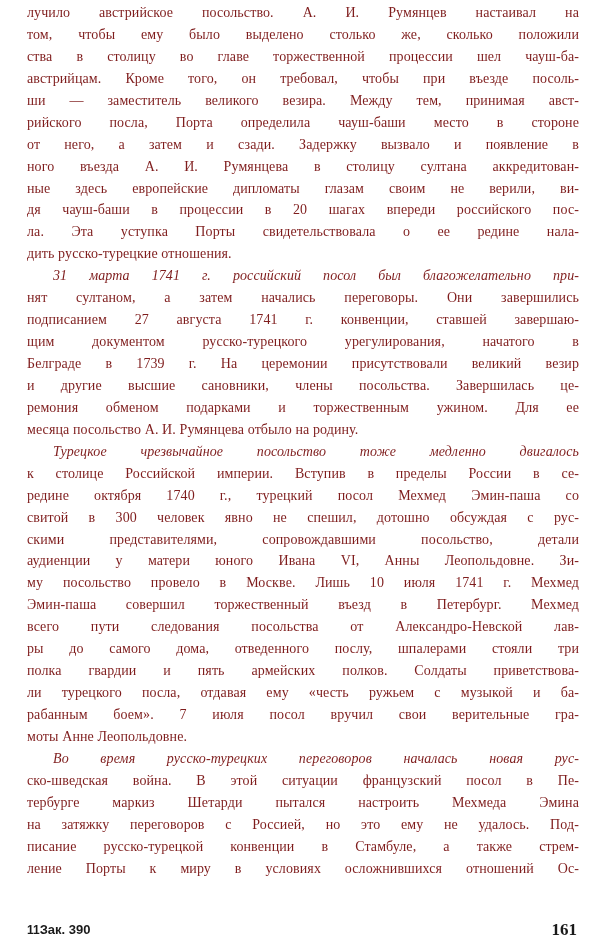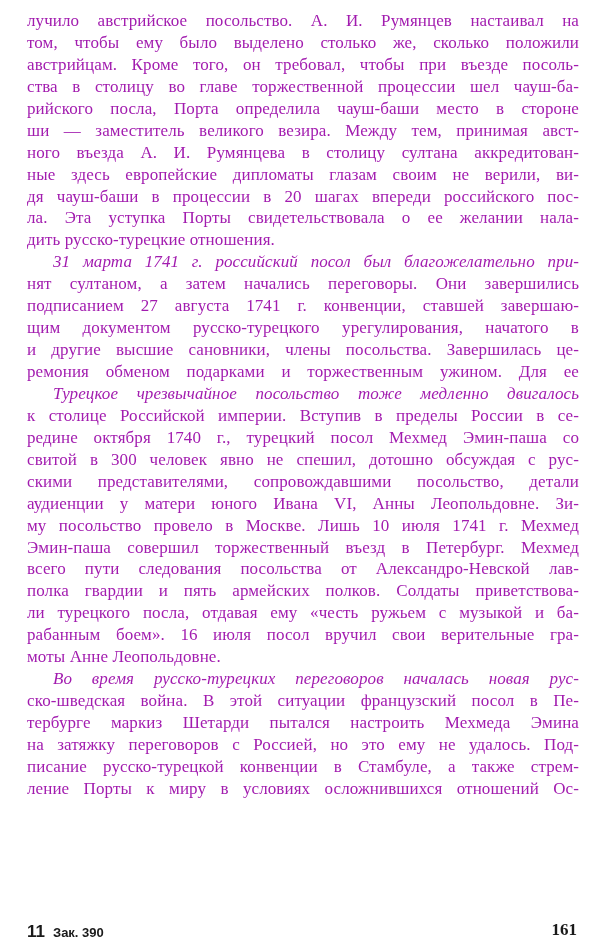--- a/index.html
+++ b/index.html
@@ -1,71 +1,75 @@
 <!DOCTYPE html>
 <html><head>
   <meta charset="utf-8">
   <style>
     html, body { margin: 0; padding: 0; background: #ffffff; }
     body { width: 600px; height: 952px; position: relative; overflow: hidden; }
     .page {
-      position: absolute; left: 27px; top: 10px; width: 552px;
+      position: absolute; left: 27px; top: 2px; width: 552px;
       font-family: "Liberation Serif", "DejaVu Serif", serif;
-      font-size: 17px; color: #a21caf;
+      font-size: 14px; color: #7f1d1d;
     }
     .line {
       height: 21.95px; line-height: 21.95px;
       white-space: nowrap;
       text-align: justify; text-align-last: justify;
       letter-spacing: 0.1px;
     }
     .line.last { text-align-last: left; }
     .line.indent { padding-left: 26px; font-style: italic; }
     .footer {
       position: absolute; left: 27px; top: 920px; width: 552px; height: 22px;
       font-family: "Liberation Sans", "DejaVu Sans", sans-serif; color: #1a1a1a;
     }
     .sig { position: absolute; left: 0; top: 2px; font-size: 13px; font-weight: bold; }
-    .sig .num { font-size: 17px; margin-right: 8px; }
+    .sig .num { font-size: 12px; margin-right: 0; }
     .folio { position: absolute; right: 2px; top: 0; font-size: 17px; font-weight: bold;
              font-family: "Liberation Serif", "DejaVu Serif", serif; }
   </style>
 </head>
 <body>
 
 <div class="page" id="page-body">
     <div class="line">лучило австрийское посольство.  А. И. Румянцев  настаивал на</div>
     <div class="line">том, чтобы ему было выделено столько же, сколько положили</div>
+    <div class="line">ства в столицу во главе торжественной процессии шел чауш-ба-</div>
     <div class="line">австрийцам. Кроме того, он требовал, чтобы при въезде посоль-</div>
-    <div class="line">ства в столицу во главе торжественной процессии шел чауш-ба-</div>
+    <div class="line">ши — заместитель великого везира. Между тем, принимая авст-</div>
     <div class="line">рийского посла, Порта определила чауш-баши место в стороне</div>
-    <div class="line">ши — заместитель великого везира. Между тем, принимая авст-</div>
+    <div class="line">от него, а затем и сзади.  Задержку  вызвало  и  появление в</div>
     <div class="line">ного въезда А. И. Румянцева в столицу султана аккредитован-</div>
     <div class="line">ные здесь европейские дипломаты глазам своим не верили, ви-</div>
     <div class="line">дя чауш-баши в процессии в 20 шагах впереди российского пос-</div>
-    <div class="line">ла. Эта уступка Порты свидетельствовала о ее желании нала-</div>
+    <div class="line">ла. Эта уступка Порты свидетельствовала о ее редине нала-</div>
     <div class="line last">дить русско-турецкие отношения.</div>
     <div class="line indent">31 марта 1741 г. российский посол был благожелательно при-</div>
     <div class="line">нят султаном, а затем начались переговоры.  Они завершились</div>
     <div class="line">подписанием 27 августа 1741 г. конвенции, ставшей завершаю-</div>
     <div class="line">щим документом русско-турецкого урегулирования, начатого  в</div>
+    <div class="line">Белграде в 1739 г. На церемонии присутствовали великий везир</div>
     <div class="line">и другие высшие сановники, члены посольства. Завершилась це-</div>
     <div class="line">ремония обменом подарками и торжественным ужином. Для ее</div>
+    <div class="line last">месяца посольство А. И. Румянцева отбыло на родину.</div>
     <div class="line indent">Турецкое чрезвычайное посольство тоже медленно двигалось</div>
     <div class="line">к столице Российской империи. Вступив в пределы России в се-</div>
     <div class="line">редине октября 1740 г., турецкий посол Мехмед Эмин-паша со</div>
     <div class="line">свитой в 300 человек явно не спешил, дотошно обсуждая с рус-</div>
     <div class="line">скими представителями, сопровождавшими  посольство, детали</div>
     <div class="line">аудиенции у матери юного Ивана VI, Анны Леопольдовне. Зи-</div>
     <div class="line">му посольство провело в Москве. Лишь 10 июля 1741 г. Мехмед</div>
     <div class="line">Эмин-паша совершил торжественный въезд в Петербург. Мехмед</div>
     <div class="line">всего пути следования посольства от Александро-Невской лав-</div>
+    <div class="line">ры до самого дома, отведенного послу, шпалерами стояли три</div>
     <div class="line">полка гвардии и пять армейских полков. Солдаты приветствова-</div>
     <div class="line">ли турецкого посла, отдавая ему «честь ружьем с музыкой и ба-</div>
-    <div class="line">рабанным боем». 16 июля посол вручил свои верительные гра-</div>
+    <div class="line">рабанным боем». 7 июля посол вручил свои верительные гра-</div>
     <div class="line last">моты Анне Леопольдовне.</div>
     <div class="line indent">Во время русско-турецких переговоров началась новая рус-</div>
     <div class="line">ско-шведская война. В этой ситуации французский посол в Пе-</div>
     <div class="line">тербурге маркиз Шетарди пытался настроить Мехмеда Эмина</div>
     <div class="line">на затяжку переговоров с Россией, но это ему не удалось. Под-</div>
     <div class="line">писание русско-турецкой конвенции в Стамбуле, а также стрем-</div>
     <div class="line">ление Порты к миру в условиях осложнившихся отношений Ос-</div>
   </div>
 
 <div class="footer">

